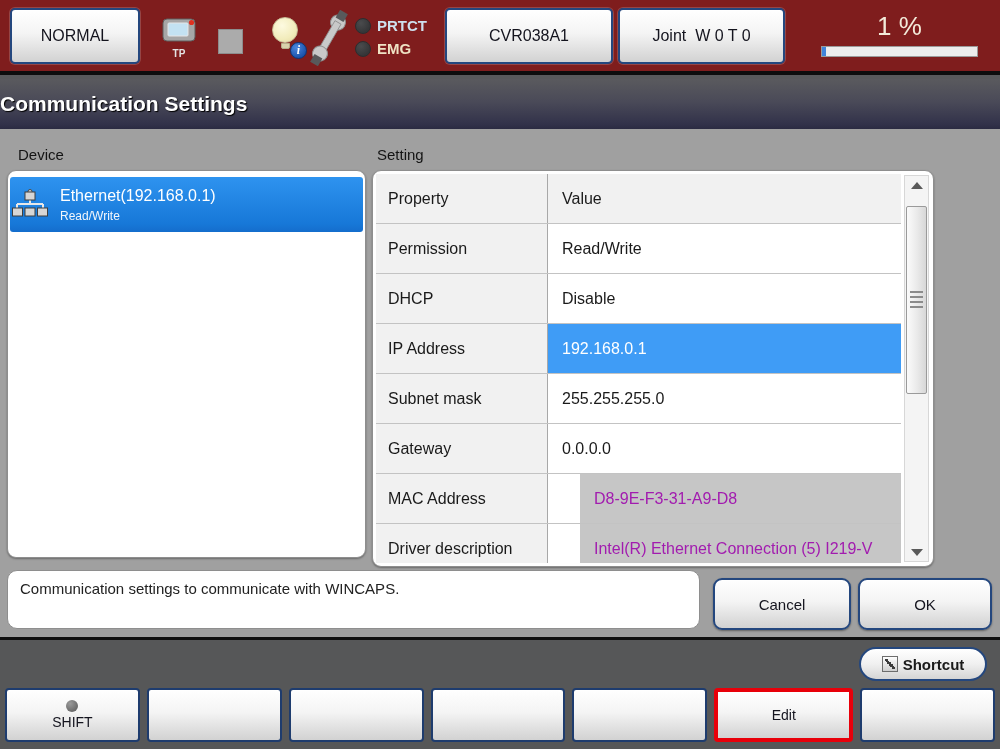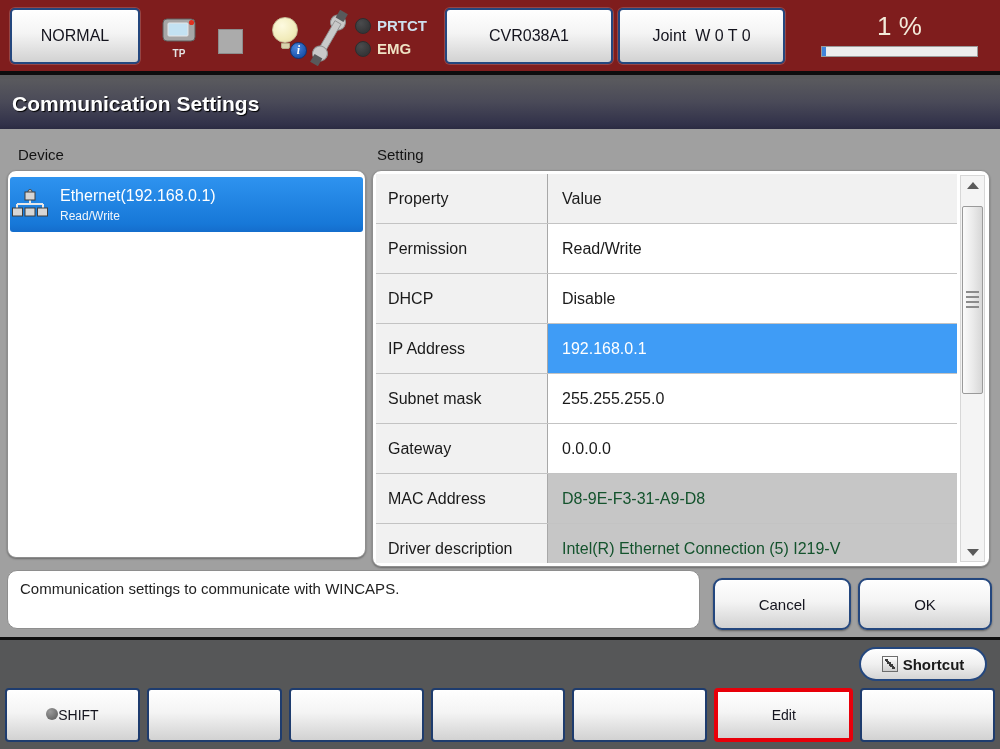--- a/index.html
+++ b/index.html
@@ -32,47 +32,47 @@
   .ind-label{font-size:15px;font-weight:bold;}
   .prtct-row .ind-label{color:#cfe0ee;} .emg-row .ind-label{color:#efe2c4;}
 
   .speed-text{position:absolute;left:821px;top:11px;width:157px;text-align:center;font-size:26px;color:#f3ead9;}
   .speed-bar{position:absolute;left:821px;top:46px;width:157px;height:11px;background:#ececec;border:1px solid #9a9a9a;}
   .speed-fill{position:absolute;left:0;top:0;height:9px;background:#3f83d9;min-width:4px;}
 
   
   .titlebar{position:absolute;left:0;top:79px;width:1000px;height:50px;
     background:linear-gradient(180deg,#5a5a5e 0%,#4a4a58 45%,#32324a 90%,#2b2b42 100%);
-    display:flex;align-items:center;padding-left:12px;}
+    display:flex;align-items:center;padding-left:0;}
   .titlebar .title{color:#fff;font-size:21px;font-weight:bold;text-shadow:1px 1px 1px #000;}
 
   
   .content{position:absolute;left:0;top:129px;width:1000px;height:508px;background:#a0a0a0;}
   .section-label{position:absolute;font-size:15px;color:#141414;}
   .device-label{left:18px;top:17px;} .setting-label{left:377px;top:17px;}
 
   .device-panel{position:absolute;left:7px;top:41px;width:359px;height:388px;background:#fff;
     border:1px solid #8e8e8e;border-radius:9px;box-shadow:0 1px 2px rgba(0,0,0,.35);}
   .device-item{position:absolute;left:2px;top:6px;right:2px;height:55px;
     background:linear-gradient(180deg,#2e93ef,#1778d8 85%,#146dcc);border-radius:3px;
     display:flex;align-items:center;padding-left:2px;cursor:pointer;}
   .device-text{margin-left:12px;}
   .device-name{color:#fff;font-size:16px;}
   .device-perm{color:#f2f6fb;font-size:12px;margin-top:4px;}
 
-  .settings-panel{position:absolute;left:372px;top:41px;width:618px;height:397px;background:#fff;
+  .settings-panel{position:absolute;left:372px;top:41px;width:562px;height:397px;background:#fff;
     border:1px solid #8e8e8e;border-radius:9px;box-shadow:0 1px 2px rgba(0,0,0,.35);overflow:hidden;}
   .rows-wrap{position:absolute;left:3px;top:3px;right:32px;bottom:3px;overflow:hidden;}
   .srow{display:flex;height:50px;border-bottom:1px solid #c3c3c3;}
   .srow .prop{width:172px;background:#f1f1f1;border-right:1px solid #a8a8a8;display:flex;align-items:center;
     padding-left:12px;font-size:16px;color:#1a1a1a;}
   .srow .val{flex:1;background:#fff;display:flex;align-items:center;padding-left:14px;font-size:16px;color:#1a1a1a;}
   .srow.header .val{background:#f1f1f1;}
   .srow.selected .val{background:#3f9cf6;color:#fff;}
-  .srow.readonly .val{background:#c6c6c6;color:#14532d;}
+  .srow.readonly .val{background:#c6c6c6;color:#a21caf;margin-left:32px;}
 
   .scrollbar{position:absolute;right:4px;top:4px;bottom:4px;width:25px;background:#f4f4f4;border:1px solid #d7d7d7;}
   .sb-btn{position:absolute;left:0;width:23px;height:18px;display:flex;align-items:center;justify-content:center;cursor:pointer;}
   .sb-up{top:0;} .sb-down{bottom:0;}
   .tri-up{width:0;height:0;border-left:6px solid transparent;border-right:6px solid transparent;border-bottom:7px solid #5a5a5a;}
   .tri-down{width:0;height:0;border-left:6px solid transparent;border-right:6px solid transparent;border-top:7px solid #5a5a5a;}
   .sb-thumb{position:absolute;left:1px;top:30px;width:21px;height:188px;border:1px solid #9a9a9a;border-radius:2px;
     background:linear-gradient(90deg,#fbfbfb,#e9e9e9 55%,#d7d7d7);cursor:grab;}
   .sb-grip{position:absolute;left:3px;top:50%;margin-top:-9px;width:13px;height:18px;
     background:repeating-linear-gradient(180deg,#8b8b8b 0 2px,transparent 2px 5px);}
@@ -89,21 +89,21 @@
   
   .bottombar{position:absolute;left:0;top:637px;width:1000px;height:112px;background:#565758;border-top:3px solid #101010;}
   .shortcut-btn{position:absolute;right:13px;top:7px;width:128px;height:34px;border-radius:17px;
     background:linear-gradient(180deg,#ffffff,#f0f0f0 50%,#d5d5d5);border:2px solid #24477e;
     display:flex;align-items:center;justify-content:center;gap:5px;font-size:15px;font-weight:bold;color:#1a1a1a;cursor:pointer;}
   .shortcut-glyph{width:16px;height:16px;border:1px solid #6d6d6d;background:linear-gradient(180deg,#fdfdfd,#cfcfcf);position:relative;}
   .shortcut-glyph::after{content:"";position:absolute;left:2px;top:2px;width:10px;height:10px;
     background:linear-gradient(45deg,transparent 40%,#3a3a3a 40%,#3a3a3a 60%,transparent 60%);}
   .fkeys{position:absolute;left:5px;top:48px;width:990px;height:54px;display:flex;gap:7px;}
   .fkey{flex:1;background:linear-gradient(180deg,#ffffff 0%,#f4f4f4 45%,#dedede 80%,#d2d2d2 100%);
-    border:2px solid #1e3c6e;border-radius:4px;display:flex;align-items:center;justify-content:center;
+    border:2px solid #1e3c6e;border-radius:4px;display:flex;flex-direction:column;align-items:center;justify-content:center;
     font-size:15px;color:#14141e;box-shadow:inset 0 1px 0 #fff;cursor:pointer;}
   .fkey.highlighted{border:4px solid #e8000a;}
   .fkey .dot{width:12px;height:12px;border-radius:50%;background:radial-gradient(circle at 35% 30%,#9a9a9a,#6b6b6b 70%);margin-bottom:2px;display:none;}
   .fkey.has-dot .dot{display:block;}
   .fkey .fkey-label{font-size:14px;}
 </style>
 </head>
 <body>
 
 <div class="screen">

